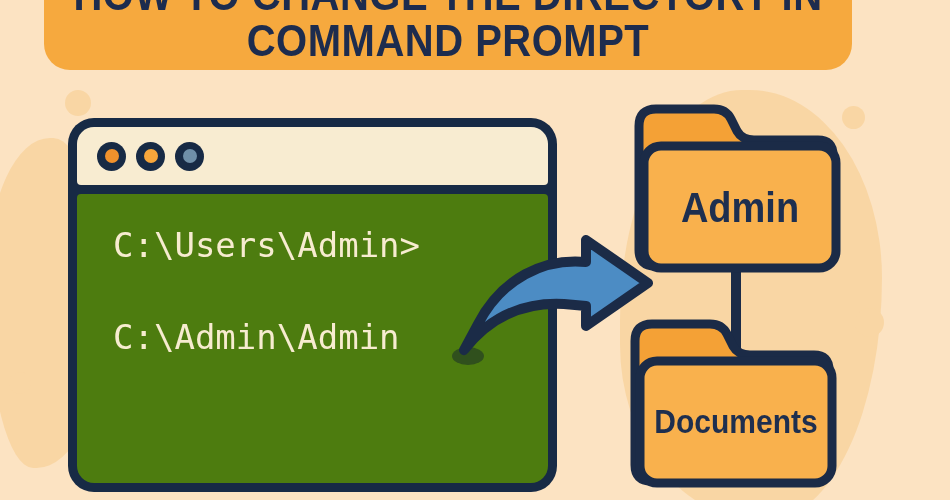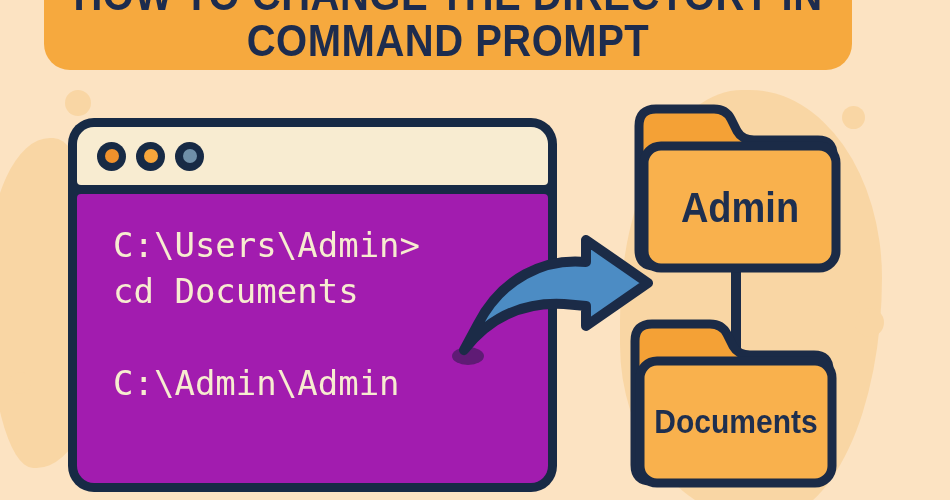--- a/index.html
+++ b/index.html
@@ -97,23 +97,22 @@
       <div class="tdot" style="background-color: rgb(23, 42, 69);">
         <div class="tdot-inner" style="background-color: rgb(240, 145, 44);"></div>
       </div>
       <div class="tdot" style="background-color: rgb(23, 42, 69);">
         <div class="tdot-inner" style="background-color: rgb(247, 166, 59);"></div>
       </div>
       <div class="tdot" style="background-color: rgb(23, 42, 69);">
         <div class="tdot-inner" style="background-color: rgb(111, 143, 168);"></div>
       </div>
     </div>
-    <div class="term-body" style="background-color: #a21caf;">
+    <div class="term-body" style="background-color: #4d7c0f;">
       <div class="term-line" style="color: rgb(247, 236, 208);">C:\Users\Admin&gt;</div>
-      <div class="term-line" style="color: rgb(247, 236, 208);">cd Documents</div>
       <div class="term-line" style="color: rgb(247, 236, 208);"> </div>
       <div class="term-line" style="color: rgb(247, 236, 208);">C:\Admin\Admin</div>
     </div>
   </div>
 
   <div class="abs folder folder-documents">
     <svg width="212" height="174" viewBox="0 0 212 174">
       <path d="M 7 150 L 7 26 Q 7 9 24 9 L 82 9 Q 94 9 99 19 L 105 31 Q 110 40 122 40 L 186 40 Q 201 40 201 55 L 201 150 Q 201 166 185 166 L 23 166 Q 7 166 7 150 Z" stroke-width="9" stroke-linejoin="round" fill="#F4A136" stroke="#1B2B47"></path>
       <rect x="12" y="46" width="192" height="122" rx="17" stroke-width="9" fill="#F9B14D" stroke="#1B2B47"></rect>
     </svg>

